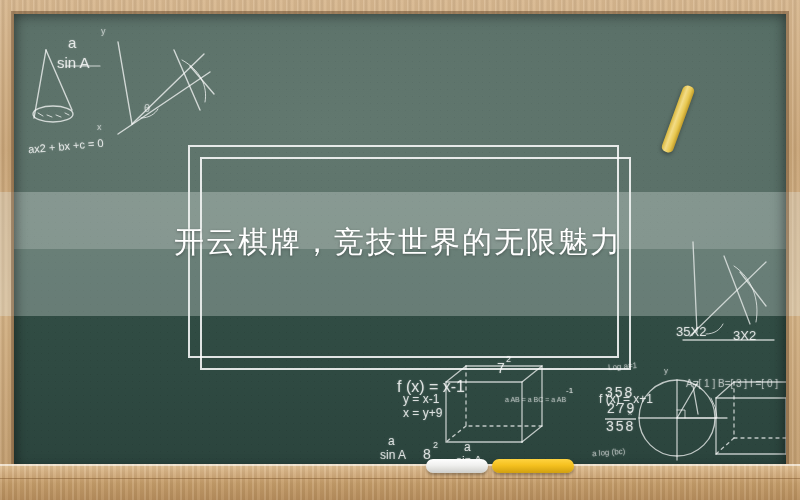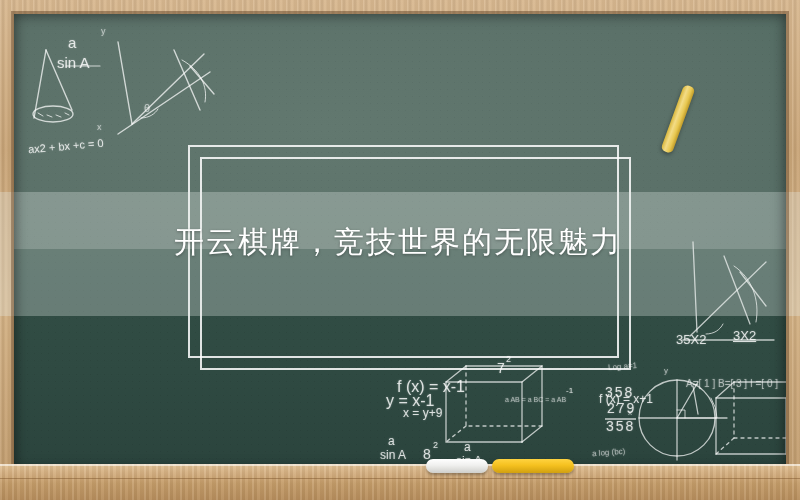--- a/index.html
+++ b/index.html
@@ -200,37 +200,37 @@
       </svg>
 
       <div class="chalk-text" style="left:54px;top:20px;font-size:15px;">a</div>
       <div class="chalk-text" style="left:43px;top:40px;font-size:15px;">sin A</div>
       <div class="chalk-text dim" style="left:87px;top:12px;font-size:9px;">y</div>
       <div class="chalk-text dim" style="left:83px;top:108px;font-size:9px;">x</div>
       <div class="chalk-text dim" style="left:130px;top:88px;font-size:11px;">θ</div>
       <div class="chalk-text" style="left:14px;top:126px;font-size:11px;transform:rotate(-5deg);">ax2 + bx +c = 0</div>
 
       <div class="chalk-text" style="left:383px;top:364px;font-size:16px;">f (x) = x-1</div>
-      <div class="chalk-text" style="left:372px;top:378px;font-size:16px;">y = x-1</div>
+      <div class="chalk-text" style="left:389px;top:378px;font-size:12px;">y = x-1</div>
       <div class="chalk-text" style="left:389px;top:392px;font-size:12px;">x = y+9</div>
       <div class="chalk-text" style="left:483px;top:346px;font-size:14px;">7</div>
       <div class="chalk-text" style="left:492px;top:340px;font-size:9px;">2</div>
       <div class="chalk-text dim" style="left:491px;top:382px;font-size:7px;">a AB = a BC = a AB</div>
       <div class="chalk-text" style="left:374px;top:420px;font-size:12px;">a</div>
       <div class="chalk-text" style="left:366px;top:434px;font-size:12px;">sin A</div>
       <div class="chalk-text" style="left:409px;top:432px;font-size:14px;">8</div>
       <div class="chalk-text" style="left:419px;top:426px;font-size:9px;">2</div>
       <div class="chalk-text" style="left:450px;top:426px;font-size:12px;">a</div>
       <div class="chalk-text" style="left:442px;top:440px;font-size:12px;">sin A</div>
 
       <div class="chalk-text" style="left:542px;top:378px;font-size:12px;margin-left:43px;">f  (x) = x+1</div>
       <div class="chalk-text" style="left:552px;top:372px;font-size:8px;">-1</div>
       <div class="chalk-text dim" style="left:578px;top:434px;font-size:8px;transform:rotate(-4deg);">a log (bc)</div>
-      <div class="chalk-text" style="left:662px;top:318px;font-size:13px;">35X2</div>
-      <div class="chalk-text" style="left:719px;top:314px;font-size:13px;text-decoration:underline;">3X2</div>
+      <div class="chalk-text" style="left:662px;top:310px;font-size:13px;">35X2</div>
+      <div class="chalk-text" style="left:719px;top:314px;font-size:13px;">3X2</div>
       <div class="chalk-text dim" style="left:594px;top:348px;font-size:8px;transform:rotate(-4deg);">Log a=1</div>
       <div class="chalk-text dim" style="left:650px;top:352px;font-size:8px;">y</div>
       <div class="chalk-text dim" style="left:614px;top:394px;font-size:8px;">x</div>
       <div class="chalk-text dim" style="left:672px;top:364px;font-size:10px;">A=[ 1 ]  B=[ 3 ]  I =[ 0 ]</div>
 
       <div class="chalk-text" style="left:591px;top:370px;font-size:14px;letter-spacing:2px;">358</div>
       <div class="chalk-text" style="left:593px;top:386px;font-size:14px;letter-spacing:2px;">279</div>
       <div class="chalk-text" style="left:592px;top:404px;font-size:14px;letter-spacing:2px;">358</div>
     </div>
 

